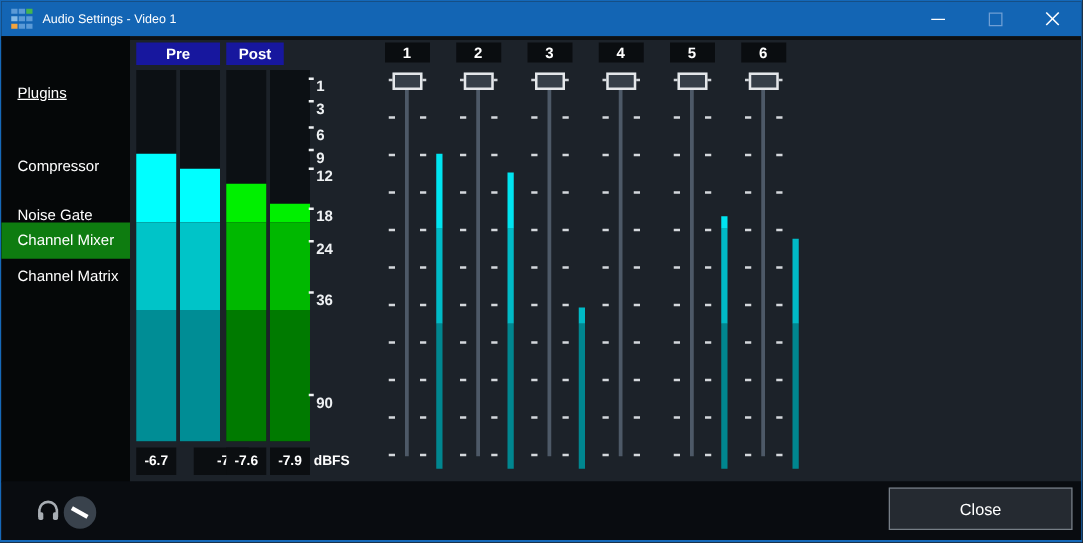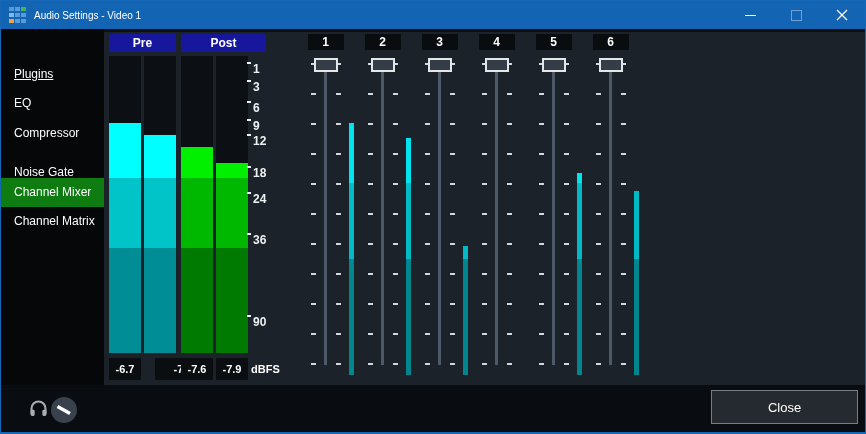--- a/index.html
+++ b/index.html
@@ -78,40 +78,39 @@
           <line x1="11" y1="1" x2="1" y2="11" stroke="#fff" stroke-width="1.3"></line>
         </svg>
       </button>
     </div>
   </div>
 
   <div class="topband"></div>
 
   <div class="sidebar">
       <div class="side-item" style="top: 30.5px; text-decoration: underline;">Plugins</div>
-      <div class="side-item" style="top: 60px;">EQ</div>
       <div class="side-item" style="top: 89.5px;">Compressor</div>
       <div class="side-item" style="top: 129px;">Noise Gate</div>
       <div class="side-item selected" style="top: 148.5px;">Channel Mixer</div>
       <div class="side-item" style="top: 178px;">Channel Matrix</div>
     </div>
 
   <div>
       <div class="mhead abs" style="left: 108px; top: 33px; width: 67px; height: 18px;">Pre</div>
       <div class="mcol abs" style="left: 108px; top: 55px; width: 32px; height: 297px;"></div>
       <div class="abs" style="left: 108px; top: 122px; width: 32px; height: 55px; background: rgb(0, 255, 255);"></div>
       <div class="abs" style="left: 108px; top: 177px; width: 32px; height: 70px; background: rgb(0, 196, 200);"></div>
       <div class="abs" style="left: 108px; top: 247px; width: 32px; height: 105px; background: rgb(0, 141, 149);"></div>
       <div class="readout abs" style="left: 108px; top: 357px; width: 32px; height: 22px;">-6.7</div>
       <div class="mcol abs" style="left: 143px; top: 55px; width: 32px; height: 297px;"></div>
       <div class="abs" style="left: 143px; top: 134px; width: 32px; height: 43px; background: rgb(0, 255, 255);"></div>
       <div class="abs" style="left: 143px; top: 177px; width: 32px; height: 70px; background: rgb(0, 196, 200);"></div>
       <div class="abs" style="left: 143px; top: 247px; width: 32px; height: 105px; background: rgb(0, 141, 149);"></div>
       <div class="readout abs" style="left: 154px; top: 357px; width: 32px; height: 22px; padding-left: 12px;">-7.1</div>
-      <div class="mhead abs" style="left: 180px; top: 33px; width: 85px; height: 18px;">Post</div>
+      <div class="mhead abs" style="left: 180px; top: 33px; width: 46px; height: 18px;">Post</div>
       <div class="mcol abs" style="left: 180px; top: 55px; width: 32px; height: 297px;"></div>
       <div class="abs" style="left: 180px; top: 146px; width: 32px; height: 31px; background: rgb(0, 240, 0);"></div>
       <div class="abs" style="left: 180px; top: 177px; width: 32px; height: 70px; background: rgb(0, 184, 0);"></div>
       <div class="abs" style="left: 180px; top: 247px; width: 32px; height: 105px; background: rgb(0, 122, 0);"></div>
       <div class="readout abs" style="left: 180px; top: 357px; width: 32px; height: 22px;">-7.6</div>
       <div class="mcol abs" style="left: 215px; top: 55px; width: 32px; height: 297px;"></div>
       <div class="abs" style="left: 215px; top: 162px; width: 32px; height: 15px; background: rgb(0, 240, 0);"></div>
       <div class="abs" style="left: 215px; top: 177px; width: 32px; height: 70px; background: rgb(0, 184, 0);"></div>
       <div class="abs" style="left: 215px; top: 247px; width: 32px; height: 105px; background: rgb(0, 122, 0);"></div>
       <div class="readout abs" style="left: 215px; top: 357px; width: 32px; height: 22px;">-7.9</div>

